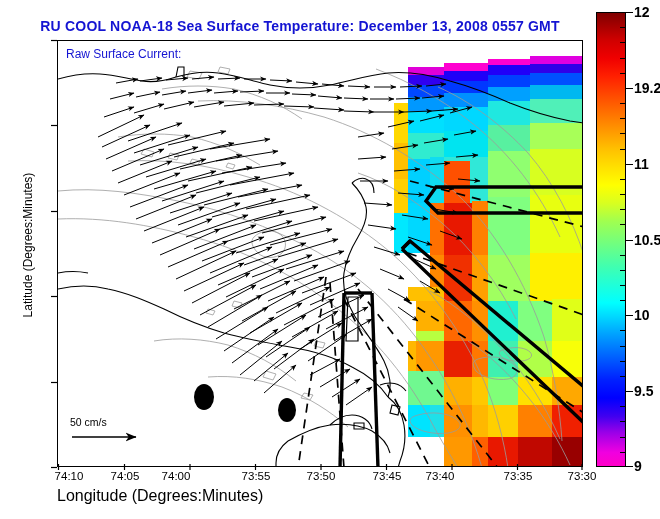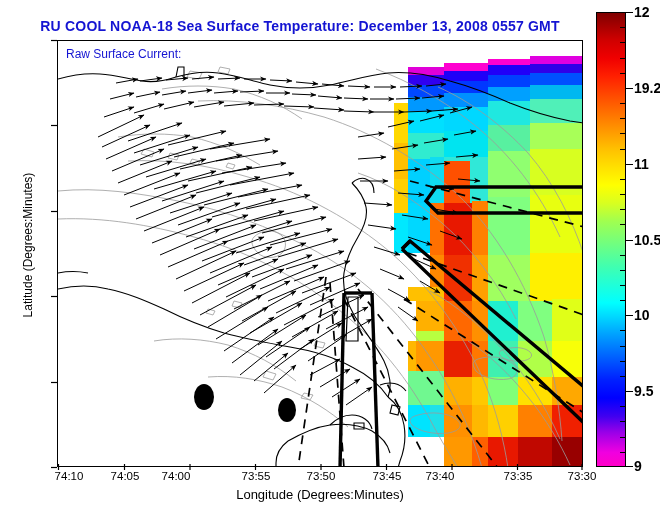--- a/index.html
+++ b/index.html
@@ -32,22 +32,22 @@
   .scalebar{position:absolute;left:12px;bottom:22px;z-index:40;}
   .scalebar .lab{font-size:10.5px;color:#000;margin-bottom:2px;}
   .scalebar svg{display:block;}
   .ylab-wrap{position:absolute;left:0;top:0;width:660px;height:519px;pointer-events:none;}
   .ylabel{
     position:absolute;left:-92px;top:238px;width:240px;text-align:center;
     transform:rotate(-90deg);font-size:12px;color:#000;
   }
   .xtick{position:absolute;top:470px;font-size:11.5px;color:#000;white-space:nowrap;
          transform:translateX(-50%);}
-  .xlabel{position:absolute;left:57px;top:487px;width:526px;text-align:center;
-          font-size:13px;color:#000;}
+  .xlabel{position:absolute;left:57px;top:487px;width:526px;text-align:left;
+          font-size:16px;color:#000;}
 
   
   .cbar{
     position:absolute;left:596px;top:12px;width:30px;height:455px;
     border:1.3px solid #000;box-sizing:border-box;
     background:linear-gradient(to top,
       #ff00c8 0%,
       #f000e0 3%,
       #9800e8 7.5%,
       #4000f0 11%,
@@ -473,20 +473,31 @@
           <ellipse cx="229" cy="369" rx="9" ry="12"></ellipse>
         </g>
       </svg>
 
       
       <div class="annot">
         <div>Raw Surface Current:</div>
       </div>
 
       
+      <div class="scalebar">
+        <div class="lab">50 cm/s</div>
+        <svg width="78" height="14">
+          <defs>
+            <marker id="ar2" markerWidth="9" markerHeight="9" refX="8" refY="4" orient="auto">
+              <path d="M0,0.6 L8.4,4 L0,7.4 L2.4,4 Z" fill="#000"></path>
+            </marker>
+          </defs>
+          <path d="M2,7 L66,7" stroke="#000" stroke-width="1.3" marker-end="url(#ar2)"></path>
+        </svg>
+      </div>
 
     </div>
   </div>
 
   <div>
     
     
     
     
     

